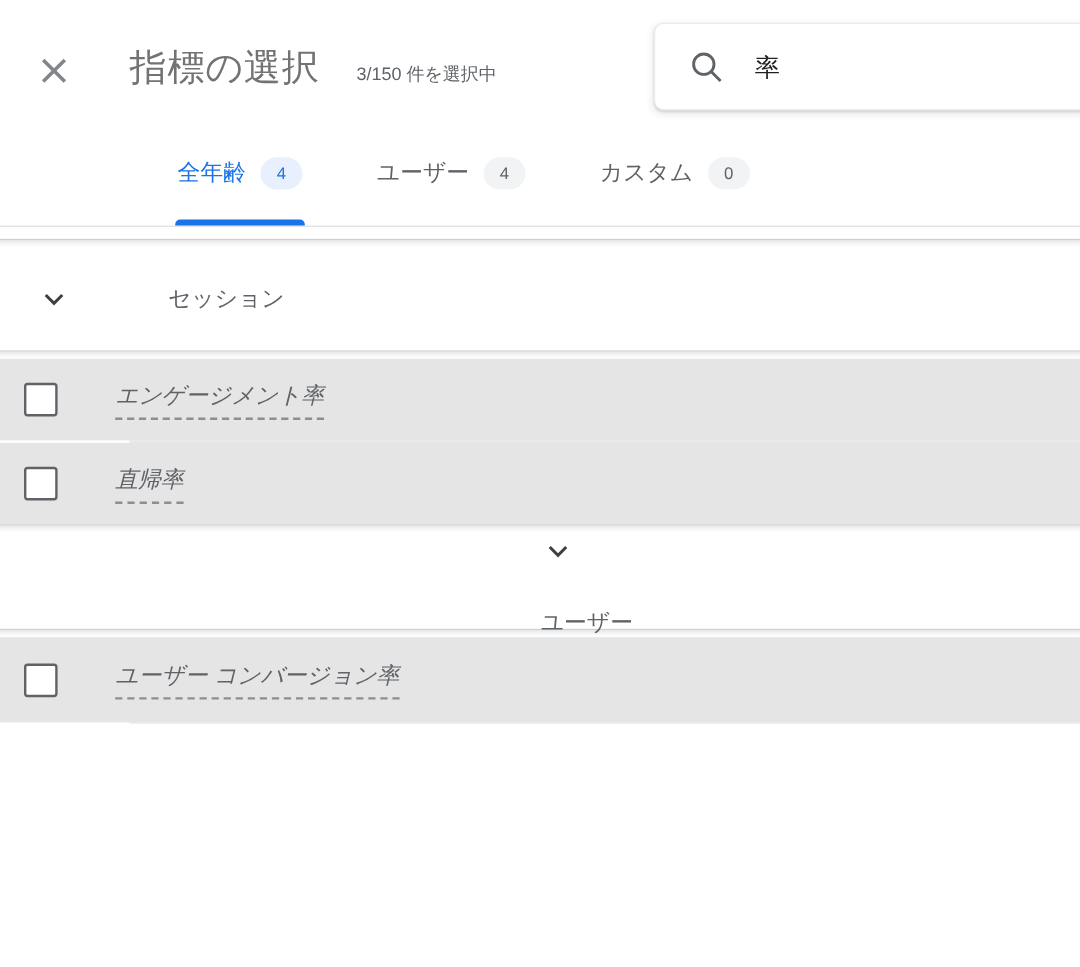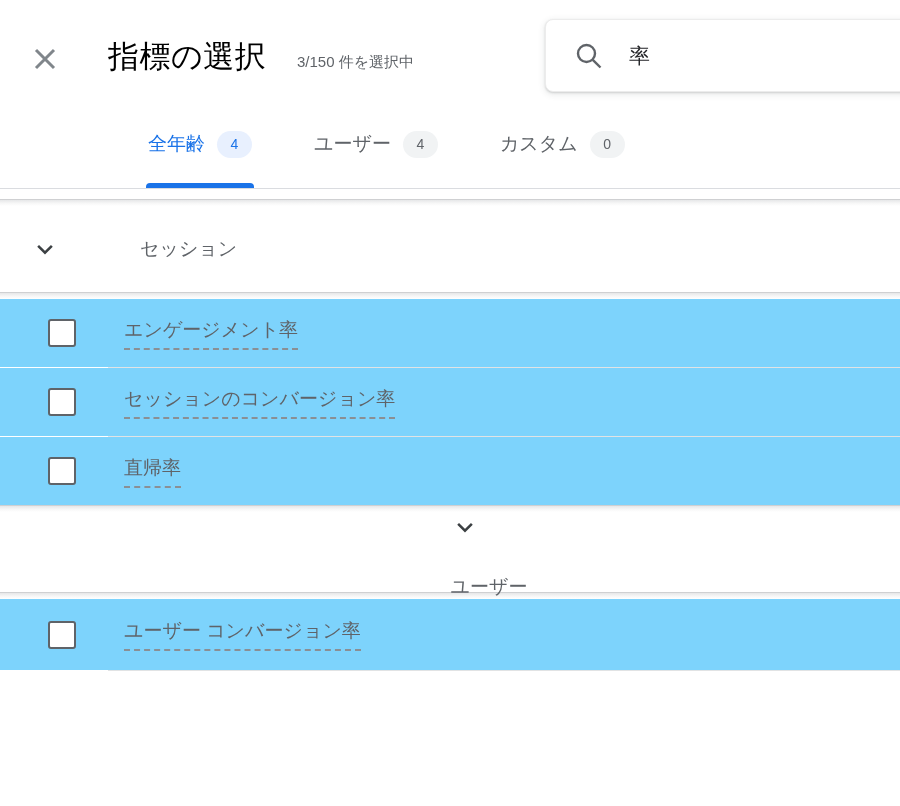--- a/index.html
+++ b/index.html
@@ -16,21 +16,21 @@
 
   
   .header { position: absolute; top: 0; left: 0; right: 0; height: 110px; background: #fff; }
   .close-btn {
     position: absolute; left: 26px; top: 40px; width: 38px; height: 38px;
     display: flex; align-items: center; justify-content: center;
     background: none; border: none; padding: 0; cursor: pointer;
   }
   .dialog-title {
     position: absolute; left: 108px; top: 36px;
-    font-size: 31px; font-weight: 400; color: #000000; letter-spacing: 0.5px;
+    font-size: 31px; font-weight: 400; color: #737373; letter-spacing: 0.5px;
     white-space: nowrap;
   }
   .selection-status {
     position: absolute; left: 297px; top: 53px;
     font-size: 15px; color: #5f6368; white-space: nowrap;
   }
 
   
   .search-card {
     position: absolute; top: 19px; left: 545px; width: 380px; height: 73px;
@@ -92,21 +92,21 @@
   .section-row {
     height: 86px; display: flex; align-items: center;
     padding-left: 30px; cursor: pointer; background: #fff; gap: 32px;
   }
   .section-row.short { height: 80px; flex-direction: column; }
   .chevron-wrap { width: 30px; height: 30px; flex: 0 0 auto; }
   .section-label { margin-left: 48px; font-size: 19px; color: #5f6368; }
 
   .item-row {
     height: 68px; display: flex; align-items: center;
-    padding-left: 48px; background: #7dd3fc; cursor: pointer;
+    padding-left: 20px; background: #e5e5e5; cursor: pointer; font-style: italic;
   }
   .item-row.tall { height: 71px; }
   .checkbox {
     width: 28px; height: 28px; flex: 0 0 auto;
     border: 2px solid #5f6368; border-radius: 3px; background: #fff;
     cursor: pointer;
   }
   .item-label {
     margin-left: 48px; font-size: 19px; color: #5f6368;
     border-bottom: 2px dashed #8a8f94; padding-bottom: 5px;
@@ -177,24 +177,20 @@
     </div>
 
     <div class="band"></div>
 
     <div class="item-row">
       <span class="checkbox"></span>
       <span class="item-label">エンゲージメント率</span>
     </div>
     <div class="item-divider"></div>
 
-    <div class="item-row">
-      <span class="checkbox"></span>
-      <span class="item-label">セッションのコンバージョン率</span>
-    </div>
     <div class="item-divider"></div>
 
     <div class="item-row">
       <span class="checkbox"></span>
       <span class="item-label">直帰率</span>
     </div>
 
     <div class="band"></div>
 
     <div class="section-row short">

